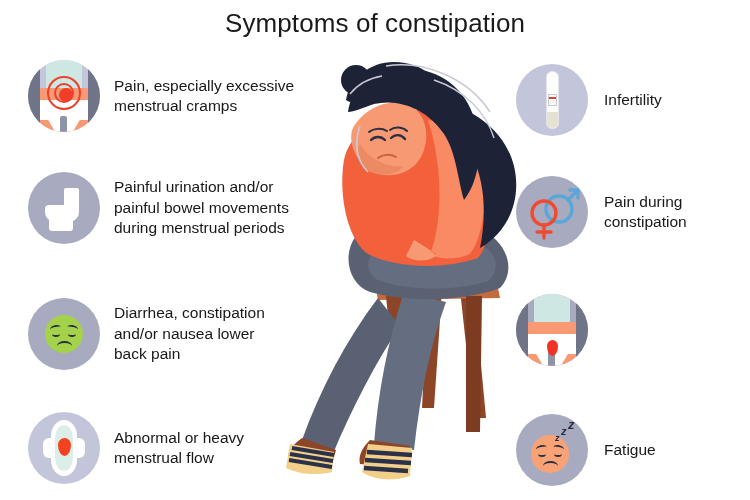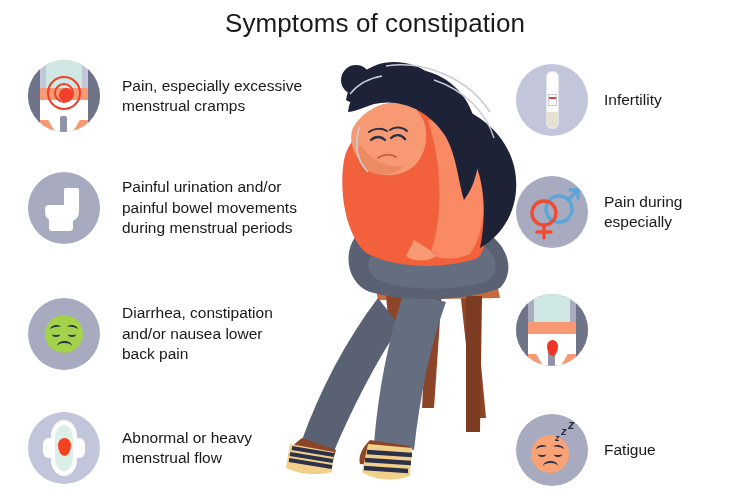--- a/index.html
+++ b/index.html
@@ -46,21 +46,21 @@
     height: 72px;
     min-width: 72px;
     border-radius: 50%;
     background: #a8abc0;
     overflow: hidden;
     flex: 0 0 auto;
   }
   .icon-badge.pale { background: #c3c6da; }
 
   .symptom-text {
-    margin-left: 22px;
+    margin-left: 14px;
     font-size: 15.5px;
     line-height: 1.32;
     color: #17181a;
     white-space: pre-line;
   }
   .symptom.right .symptom-text { margin-left: 16px; }
 
   
   .pelvis-top {
     position: absolute;
@@ -412,21 +412,21 @@
       <svg class="gender-svg" width="72" height="72" viewBox="0 0 72 72" xmlns="http://www.w3.org/2000/svg">
         <circle cx="43" cy="33" r="13" fill="none" stroke="#5aa6d8" stroke-width="3.4"></circle>
         <line x1="52" y1="24" x2="62" y2="14" stroke="#5aa6d8" stroke-width="3.4" stroke-linecap="round"></line>
         <polyline points="54,14 62,14 62,22" fill="none" stroke="#5aa6d8" stroke-width="3.4" stroke-linecap="round" stroke-linejoin="round"></polyline>
         <circle cx="28" cy="37" r="12" fill="none" stroke="#ef4b31" stroke-width="3.4"></circle>
         <line x1="28" y1="49" x2="28" y2="62" stroke="#ef4b31" stroke-width="3.4" stroke-linecap="round"></line>
         <line x1="21" y1="56" x2="35" y2="56" stroke="#ef4b31" stroke-width="3.4" stroke-linecap="round"></line>
       </svg>
     </div>
     <div class="symptom-text">Pain during
-especially</div>
+constipation</div>
   </div>
 
   <div class="symptom right" style="top: 294px;">
     <div class="icon-badge">
       <div class="pelvis-top"></div>
       <div class="pelvis-skin"></div>
       <div class="pelvis-undies"></div>
       <div class="pelvis-gap"></div>
       <div class="pelvis-sideL"></div>
       <div class="pelvis-sideR"></div>

